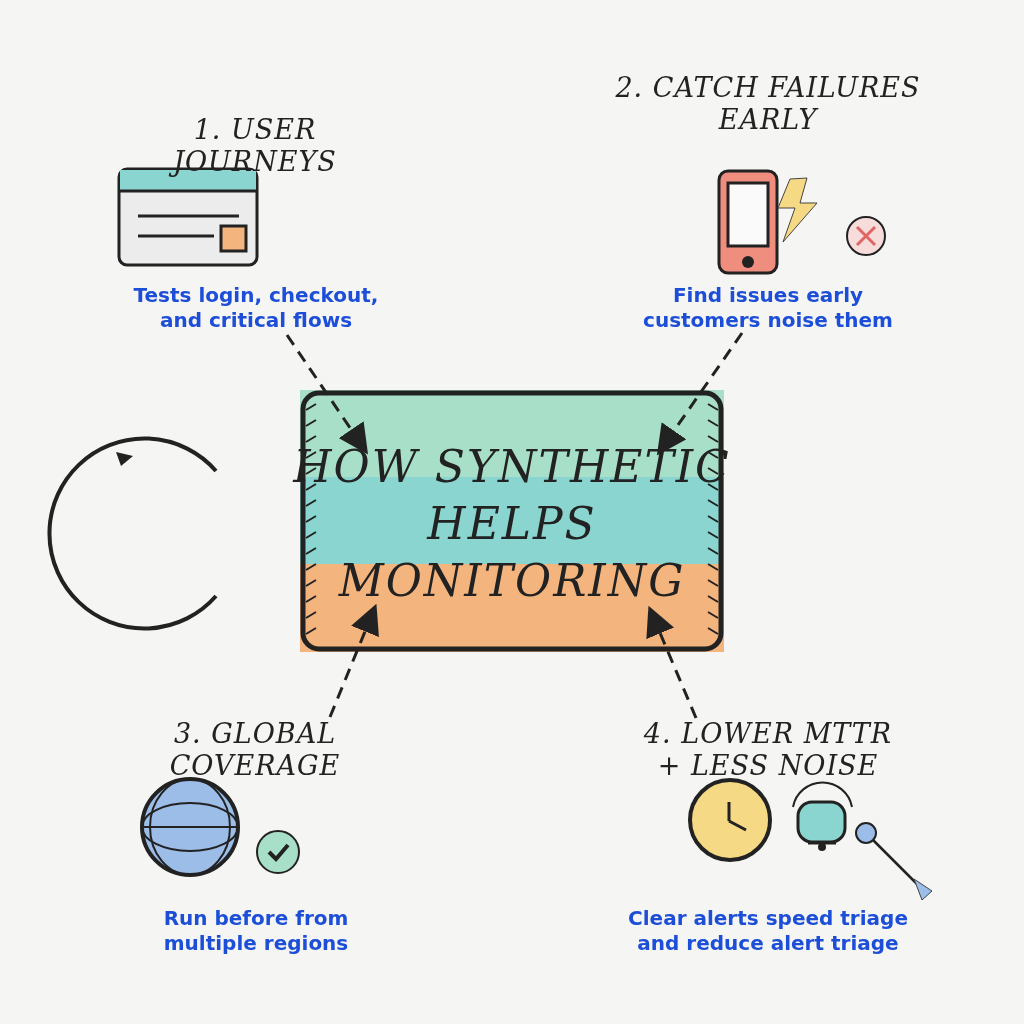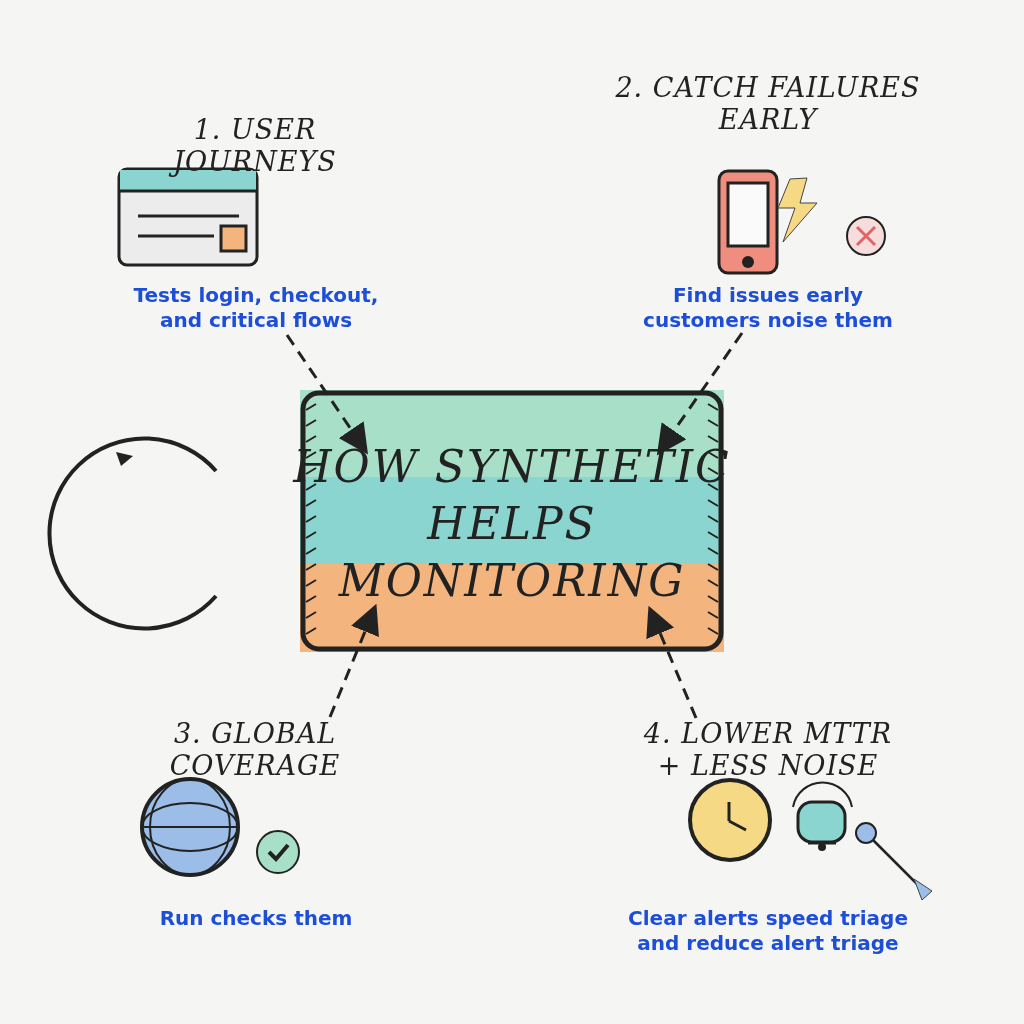--- a/index.html
+++ b/index.html
@@ -153,21 +153,22 @@
 <div class="desc" style="left:610px; top:283px; width:316px;">
   <div>Find issues early</div>
   <div>customers noise them</div>
 </div>
 
 <div class="heading" style="left:130px; top:718px; width:250px;">
   <div>3. Global</div>
   <div>coverage</div>
 </div>
 <div class="desc" style="left:120px; top:906px; width:272px;">
-  <div>Run checks them</div>
+  <div>Run before from</div>
+  <div>multiple regions</div>
 </div>
 
 <div class="heading" style="left:606px; top:718px; width:324px;">
   <div>4. Lower MTTR</div>
   <div>+ less noise</div>
 </div>
 <div class="desc" style="left:600px; top:906px; width:336px;">
   <div>Clear alerts speed triage</div>
   <div>and reduce alert triage</div>
 </div>

